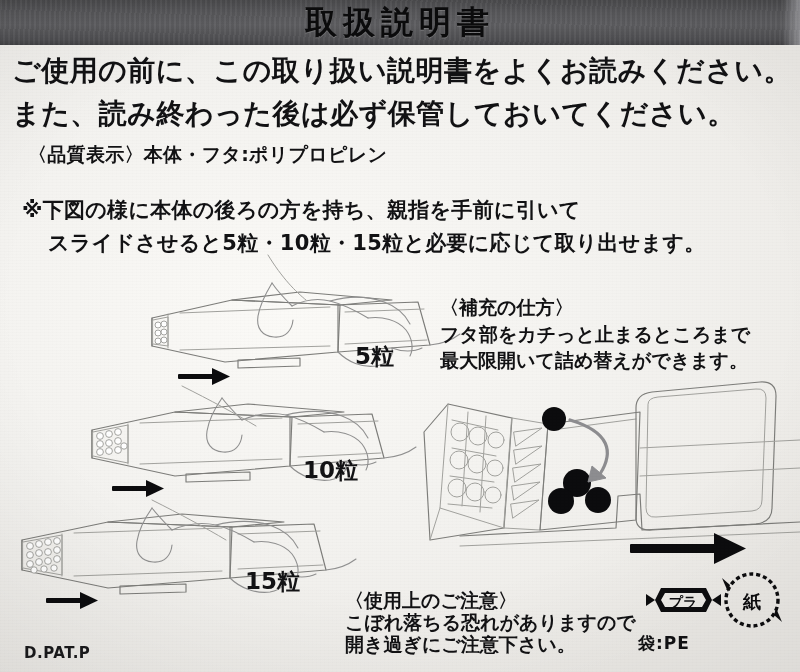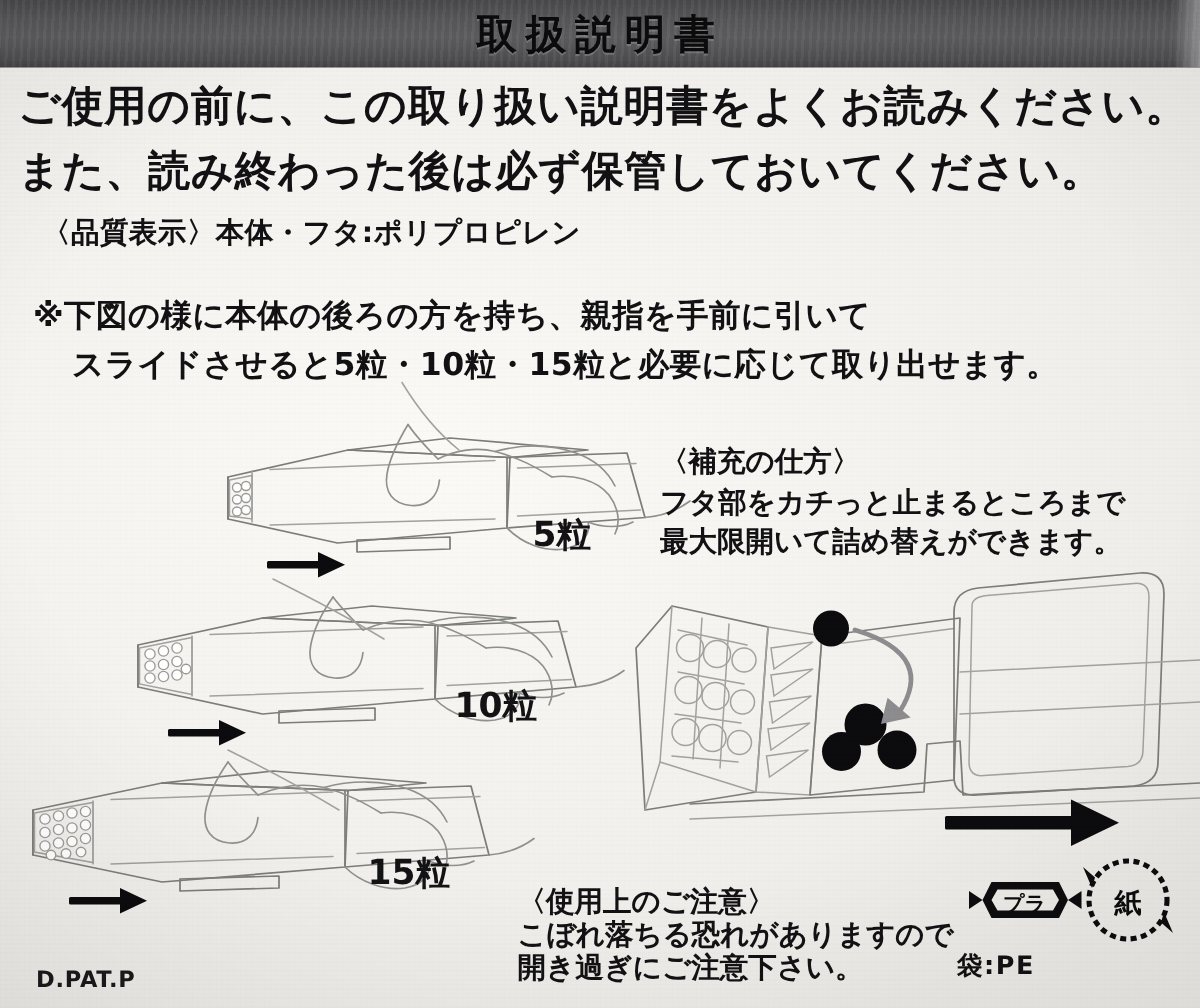--- a/index.html
+++ b/index.html
@@ -35,21 +35,21 @@
     content:"";position:absolute;inset:0;opacity:.55;
     background-image:repeating-linear-gradient(93deg, rgba(255,255,255,.07) 0 2px, rgba(0,0,0,.05) 2px 5px);
   }
   .band-right{
     position:absolute;right:0;top:0;width:18px;height:45px;
     background:linear-gradient(90deg,rgba(120,120,124,.0),rgba(160,160,164,.85));
   }
   .title-text{
     position:absolute;left:0;top:0;width:800px;height:45px;
     display:flex;align-items:center;justify-content:center;
-    font-size:27px;font-weight:700;color:#0b0b0c;letter-spacing:6px;
+    font-size:32px;font-weight:700;color:#0b0b0c;letter-spacing:6px;
     text-shadow:0 1px 0 rgba(255,255,255,.18);
     z-index:3;
   }
 
   
   .txt{position:absolute;color:#121214;white-space:pre;}
   .lead1{left:12px;top:52px;font-size:28px;font-weight:600;letter-spacing:.5px;}
   .lead2{left:12px;top:95px;font-size:28px;font-weight:600;letter-spacing:.5px;}
   .quality{left:28px;top:142px;font-size:19px;font-weight:600;letter-spacing:.3px;}
   .note1{left:22px;top:196px;font-size:21px;font-weight:600;letter-spacing:.3px;}

